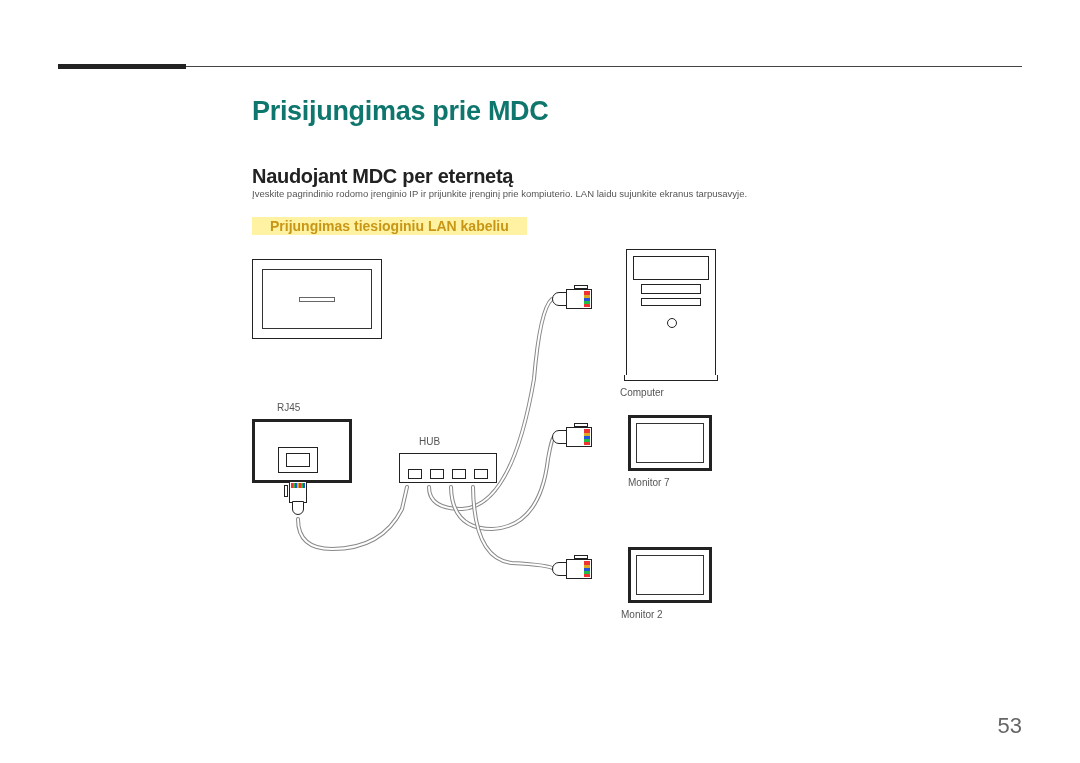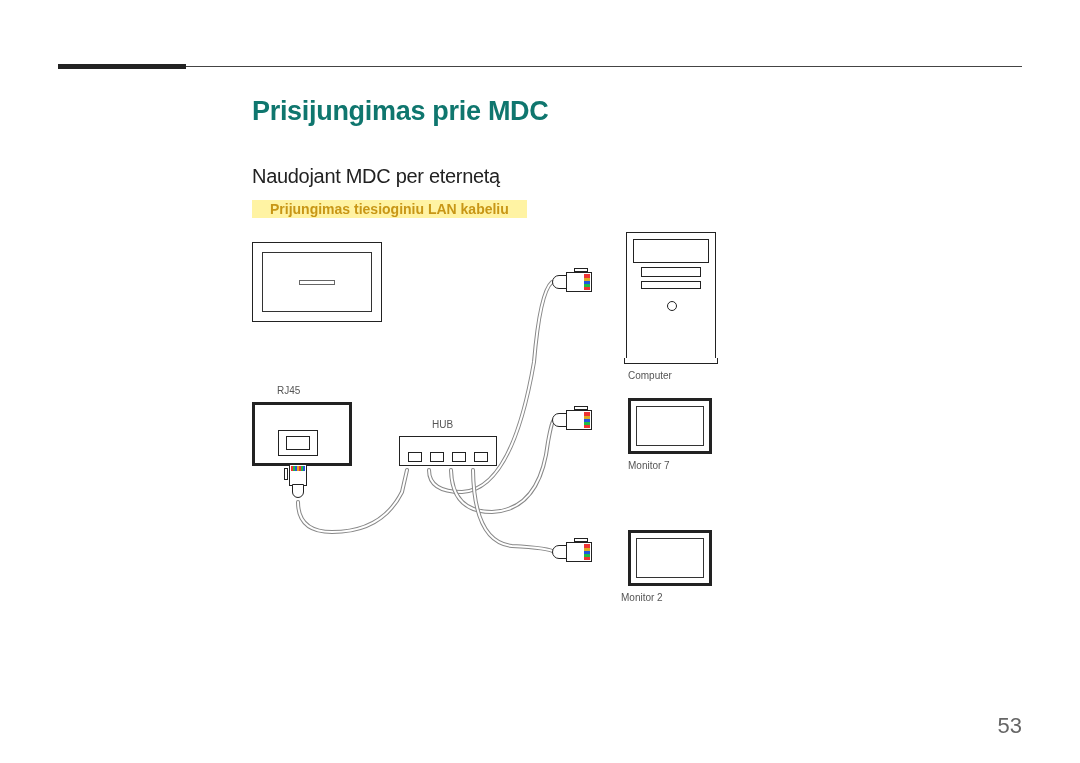--- a/index.html
+++ b/index.html
@@ -36,23 +36,23 @@
   h1 {
     color: #0f766e;
     font-size: 27px;
     font-weight: 700;
     letter-spacing: -0.3px;
     margin-bottom: 38px;
   }
   h2 {
     color: #222;
     font-size: 20px;
-    font-weight: 400;
+    font-weight: 700;
     letter-spacing: -0.3px;
-    margin-bottom: 12px;
+    margin-bottom: 0;
   }
   .intro {
     font-size: 9.5px;
     color: #555;
     margin-bottom: 18px;
   }
   h3 {
     color: #c89616;
     background: #fff3a3;
     display: inline-block;
@@ -164,21 +164,21 @@
   .rj45-plug-right .clip {
     position: absolute; top: -2px; left: 22px;
     width: 14px; height: 4px;
     border: 1px solid #222; background: #fff;
   }
   .rj45-plug-right .pins {
     position: absolute; top: 4px; left: 32px;
     width: 6px; height: 16px;
     background: repeating-linear-gradient(0deg,#e33 0 3px,#2b4 3px 6px,#25d 6px 9px,#da2 9px 12px,#e33 12px 15px);
   }
-  .hub-label { top: 187px; left: 180px; }
+  .hub-label { top: 187px; left: 167px; }
   .hub {
     position: absolute;
     top: 204px; left: 147px;
     width: 98px; height: 30px;
     border: 1.5px solid #222;
     background: #fff;
   }
   .hub .port {
     position: absolute; bottom: 3px;
     width: 14px; height: 10px;
@@ -217,21 +217,21 @@
     width: 10px; height: 10px;
     border: 1.5px solid #222; border-radius: 50%;
   }
   .computer::after {
     content: "";
     position: absolute;
     bottom: -5px; left: -3px; right: -3px;
     height: 5px; border: 1.5px solid #222;
     border-top: none; background: #fff;
   }
-  .computer-label { top: 138px; left: 376px; }
+  .computer-label { top: 138px; left: 368px; }
   .dev-monitor {
     position: absolute;
     width: 84px; height: 56px;
     border: 3px solid #222; background: #fff;
   }
   .dev-monitor::before {
     content: "";
     position: absolute;
     top: 5px; left: 5px; right: 5px; bottom: 5px;
     border: 1px solid #333;
@@ -261,20 +261,21 @@
 </style>
 </head>
 <body>
 
 <div class="top-rule"></div>
 <div class="top-rule-thick"></div>
 
 <div class="content">
   <h1>Prisijungimas prie MDC</h1>
   <h2>Naudojant MDC per eternetą</h2>
+  <p class="intro">Įveskite pagrindinio rodomo įrenginio IP ir prijunkite įrenginį prie kompiuterio. LAN laidu sujunkite ekranus tarpusavyje.</p>
   <h3>Prijungimas tiesioginiu LAN kabeliu</h3>
 
   <div class="diagram">
 
     <svg width="510" height="400" style="position:absolute;top:0;left:0;">
 
       <path class="cable" d="M46,270 Q46,300 80,300 Q130,300 150,260 L155,238"></path>
       <path class="cable-inner" d="M46,270 Q46,300 80,300 Q130,300 150,260 L155,238"></path>
 
       <path class="cable" d="M177,238 Q177,260 210,260 Q260,258 282,130 Q288,60 300,50"></path>

